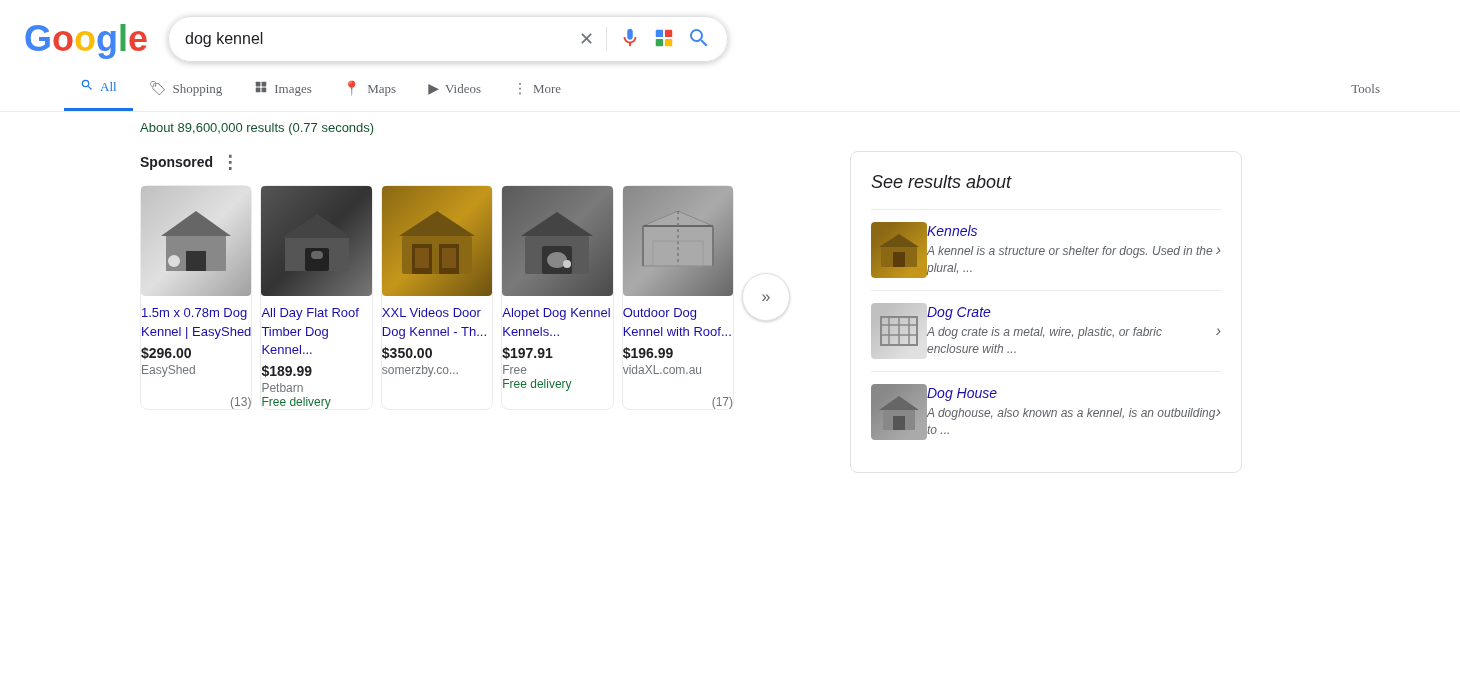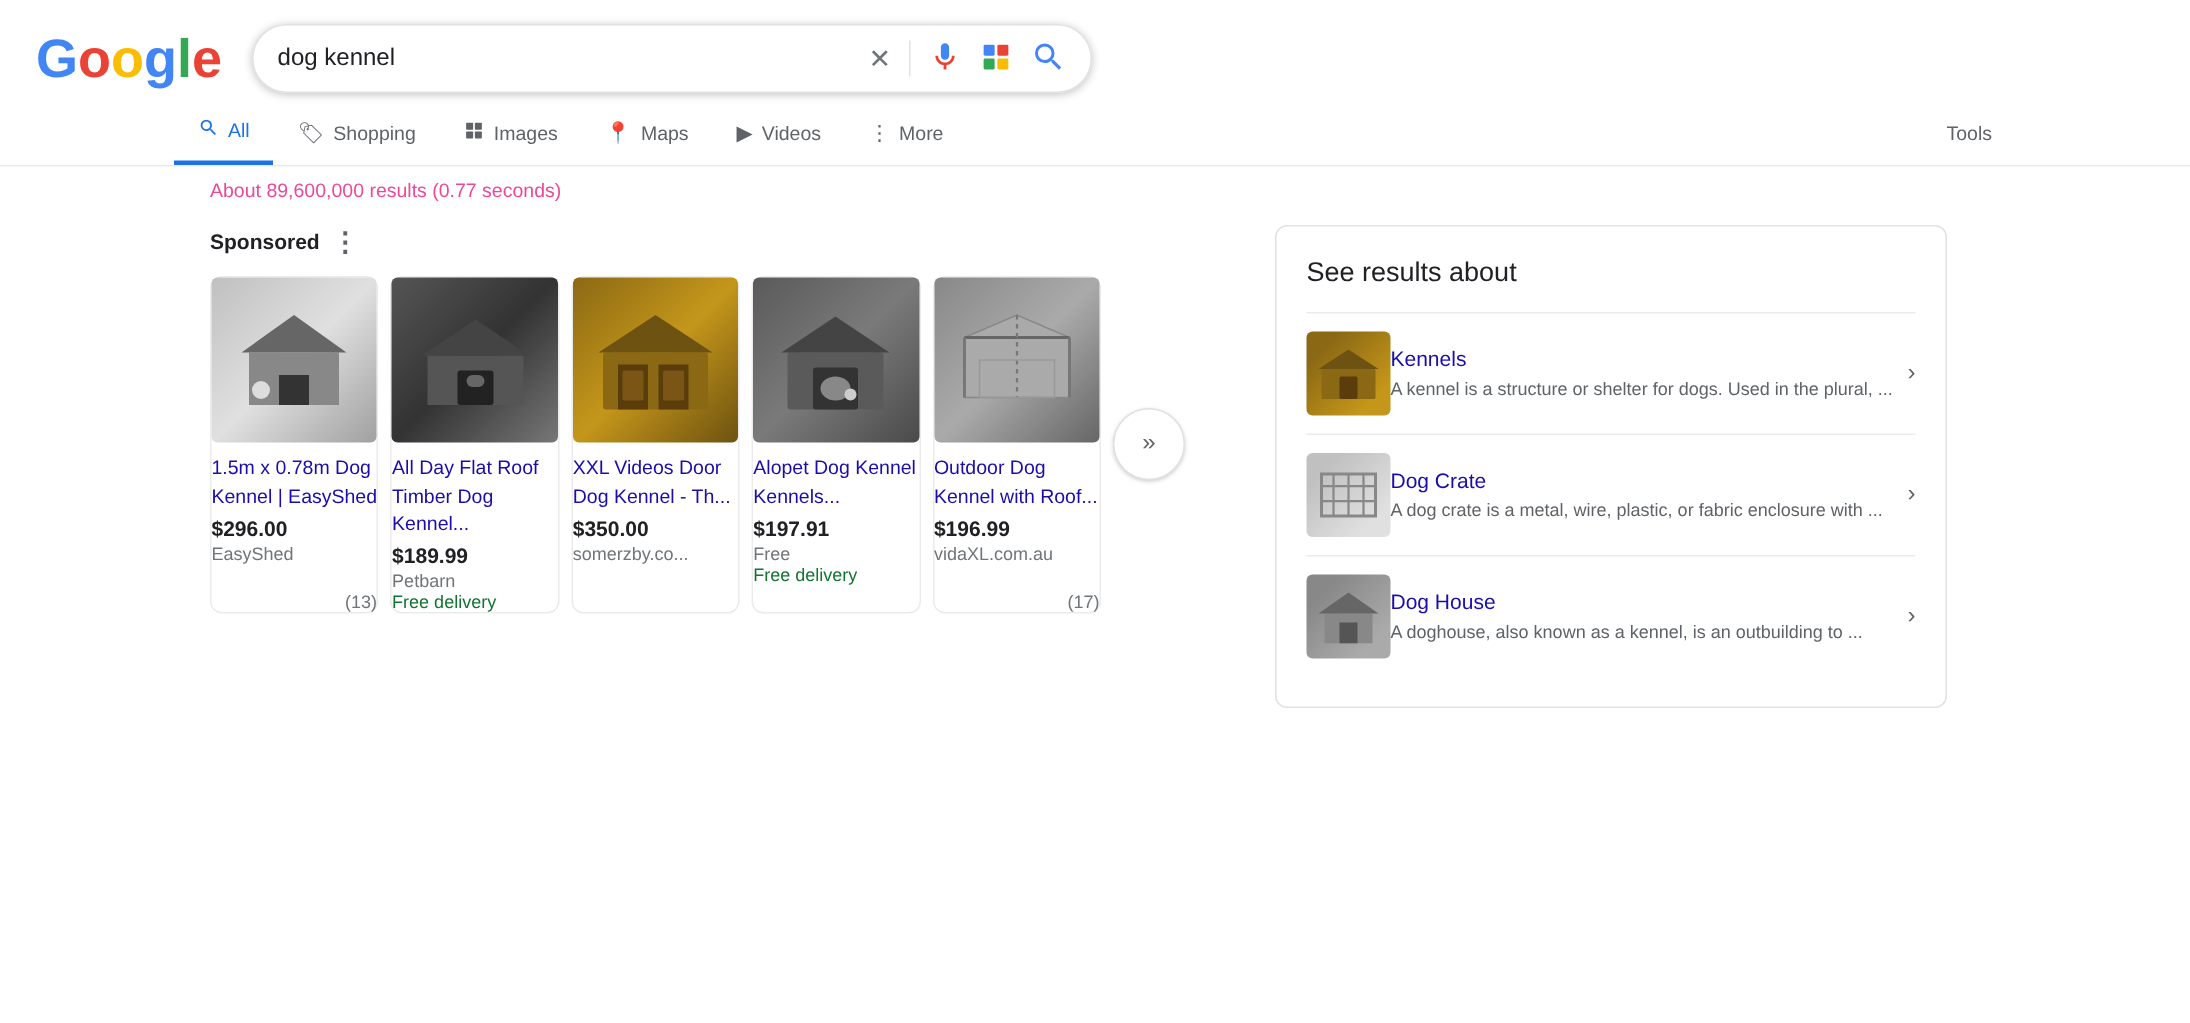--- a/index.html
+++ b/index.html
@@ -26,34 +26,34 @@
     .search-bar input {
       flex: 1; border: none; outline: none; font-size: 16px; color: #202124;
       background: transparent;
     }
     .search-bar-icons { display: flex; align-items: center; gap: 12px; }
     .icon-btn { background: none; border: none; cursor: pointer; display: flex; align-items: center; justify-content: center; }
     .x-icon { font-size: 18px; color: #70757a; }
     .divider-v { width: 1px; height: 24px; background: #dfe1e5; }
 
     
-    .nav-tabs { display: flex; align-items: center; padding: 0 116px; border-bottom: 1px solid #ebebeb; margin-top: 4px; }
+    .nav-tabs { display: flex; align-items: center; padding: 0 64px; border-bottom: 1px solid #ebebeb; margin-top: 4px; font-family: Liberation Serif, serif; }
     .nav-tab {
       display: flex; align-items: center; gap: 6px;
       padding: 12px 16px; font-size: 13px; color: #5f6368;
       cursor: pointer; position: relative; white-space: nowrap;
       text-decoration: none;
     }
     .nav-tab.active { color: #1a73e8; border-bottom: 3px solid #1a73e8; }
     .nav-tab-icon { font-size: 14px; }
     .tools-tab { margin-left: auto; }
     .nav-spacer { flex: 1; }
 
     
-    .results-info { padding: 8px 140px; font-size: 13px; color: #ec4899; }
+    .results-info { padding: 8px 140px; font-size: 13px; color: #14532d; }
 
     
     .main-layout { display: flex; padding: 0 140px; gap: 60px; }
 
     
     .left-content { flex: 1; max-width: 650px; }
 
     
     .sponsored-header { display: flex; align-items: center; gap: 8px; font-weight: 700; font-size: 14px; margin-bottom: 12px; padding-top: 8px; }
     .sponsored-dots { font-size: 18px; color: #5f6368; cursor: pointer; }
@@ -88,21 +88,21 @@
     .next-btn {
       display: flex; align-items: center; justify-content: center;
       width: 48px; height: 48px; border-radius: 50%;
       background: #fff; border: 1px solid #dfe1e5;
       box-shadow: 0 1px 3px rgba(0,0,0,0.2);
       cursor: pointer; font-size: 16px; color: #5f6368;
       align-self: center; flex-shrink: 0;
     }
 
     
-    .right-panel { width: 448px; flex-shrink: 0; }
+    .right-panel { width: 392px; flex-shrink: 0; font-style: italic; }
     .see-results-card {
       border: 1px solid #dfe1e5; border-radius: 8px;
       padding: 20px; margin-top: 8px;
     }
     .see-results-title { font-size: 18px; font-weight: 400; margin-bottom: 16px; color: #202124; }
     .related-item {
       display: flex; align-items: center; gap: 0;
       padding: 12px 0; border-top: 1px solid #ebebeb;
       cursor: pointer;
     }

